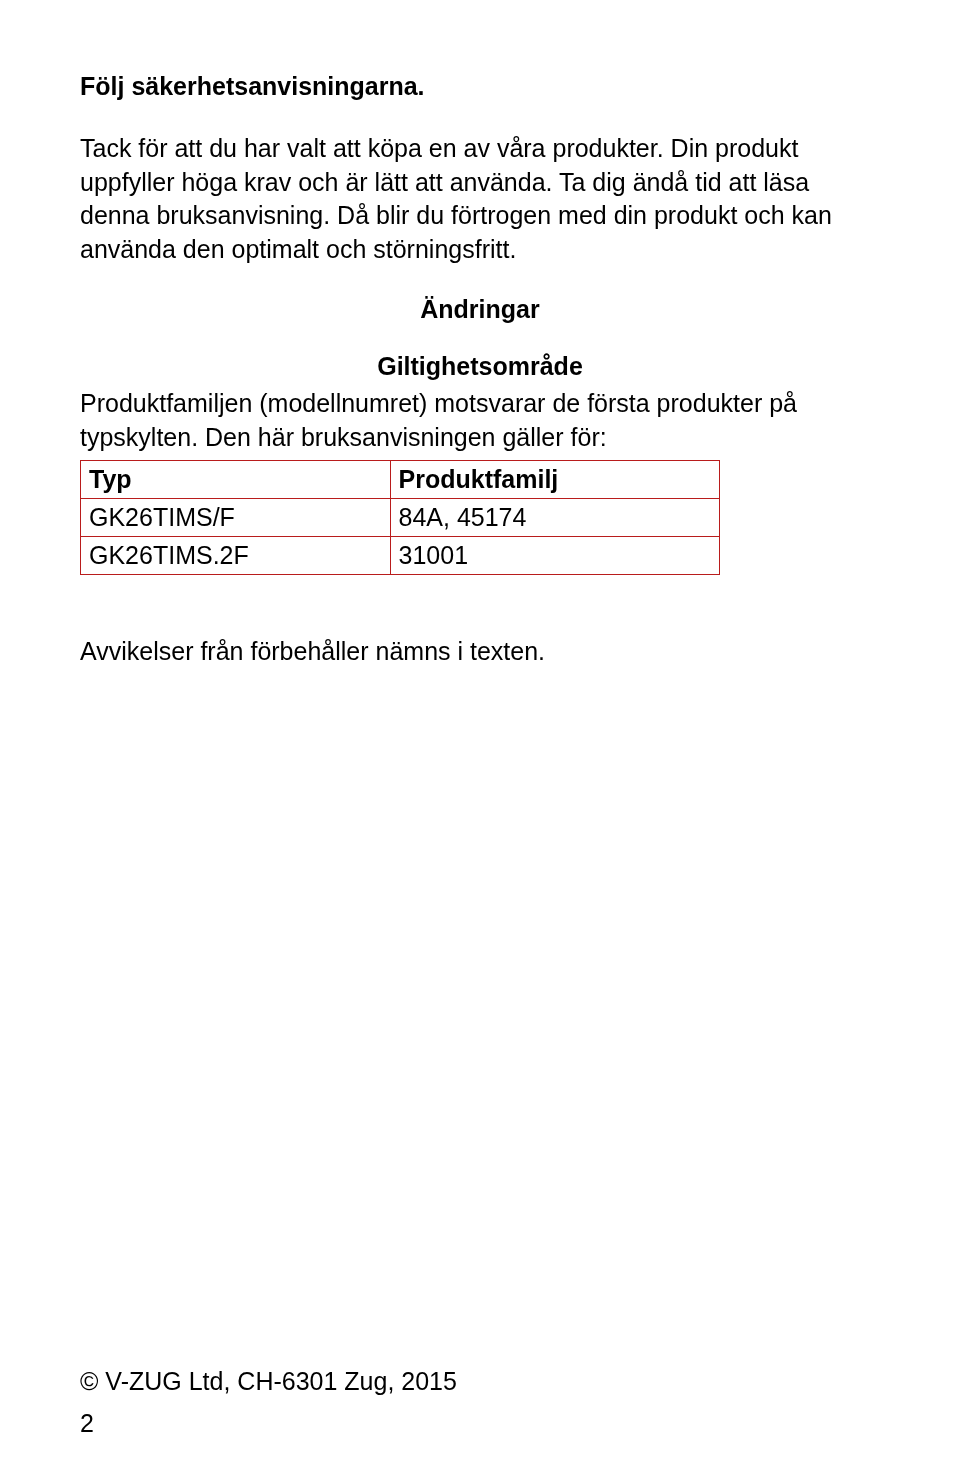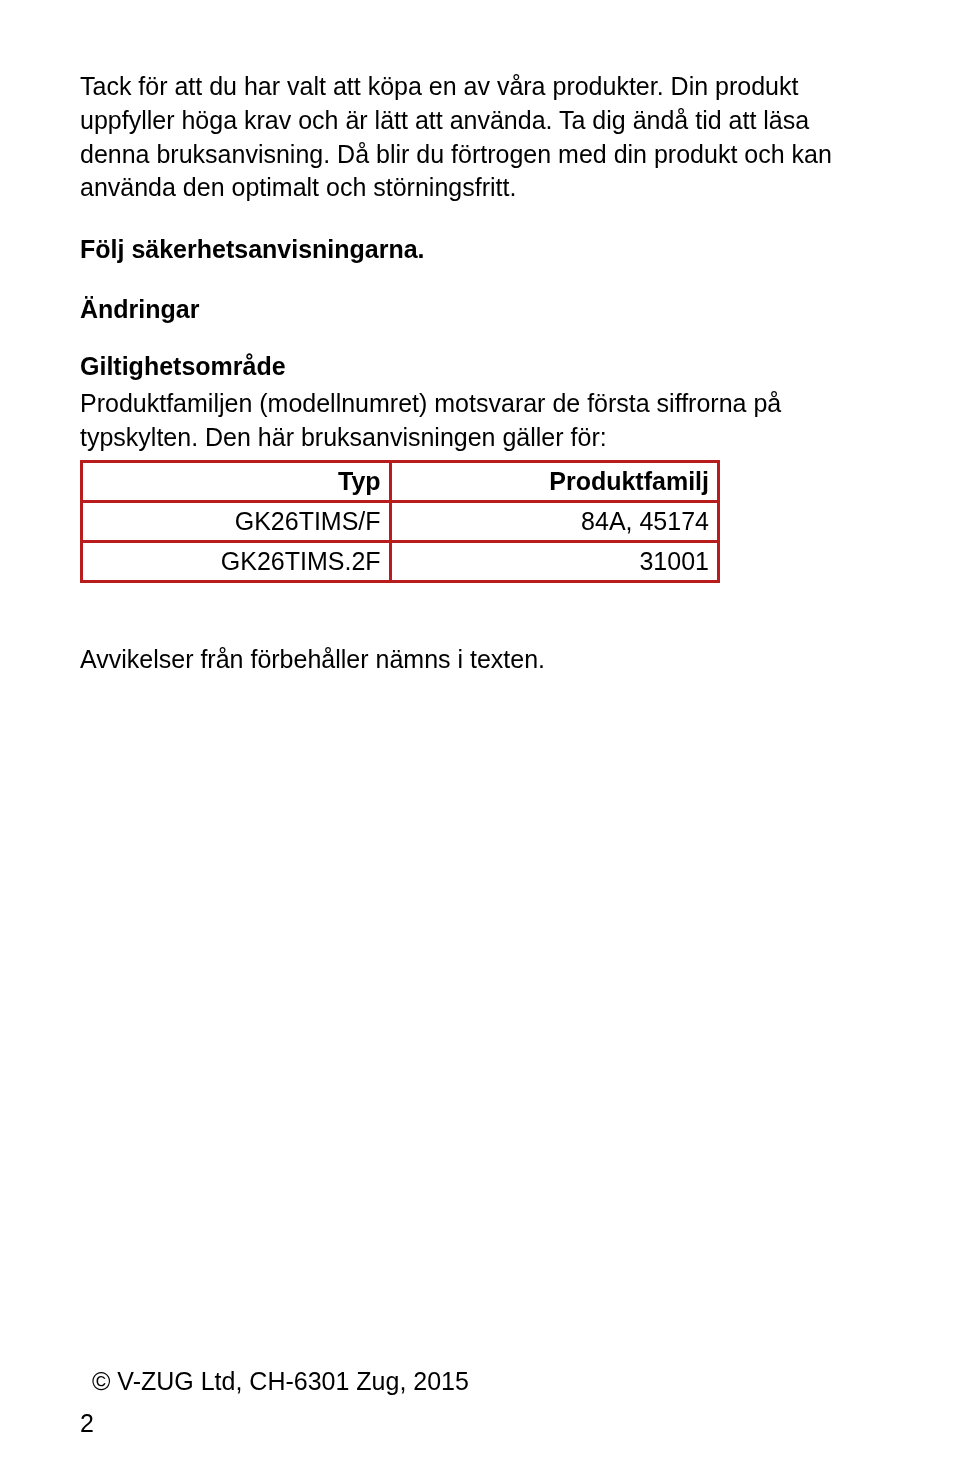--- a/index.html
+++ b/index.html
@@ -24,73 +24,73 @@
     margin: 0 0 28px 0;
     font-weight: 400;
   }
   .bold {
     font-weight: 700;
   }
   .section-heading {
     font-size: 25px;
     font-weight: 700;
     margin: 0 0 6px 0;
+    text-align: center;
   }
   .section-block {
     margin-bottom: 28px;
   }
   table.product-table {
     border-collapse: collapse;
     width: 640px;
     margin-top: 4px;
   }
   table.product-table th,
   table.product-table td {
-    border: 3px solid #b91c1c;
+    border: 1px solid #b91c1c;
     padding: 4px 8px 4px 8px;
     font-size: 25px;
-    text-align: right;
+    text-align: left;
     vertical-align: top;
   }
   table.product-table th {
     font-weight: 700;
   }
   .col-typ { width: 310px; }
   .col-fam { width: 330px; }
   .footer-copyright {
     position: absolute;
     left: 80px;
     bottom: 62px;
     font-size: 25px;
-    margin-left: 12px;
   }
   .page-number {
     position: absolute;
     left: 80px;
     bottom: 20px;
     font-size: 25px;
   }
   .spacer-lg { height: 12px; }
 </style>
 </head>
 <body>
 
 <div class="page">
 
+  <p class="para bold">Följ säkerhetsanvisningarna.</p>
+
   <p class="para">Tack för att du har valt att köpa en av våra produkter. Din produkt uppfyller höga krav och är lätt att använda. Ta dig ändå tid att läsa denna bruksanvisning. Då blir du förtrogen med din produkt och kan använda den optimalt och störningsfritt.</p>
-
-  <p class="para bold">Följ säkerhetsanvisningarna.</p>
 
   <div class="section-block">
     <p class="section-heading">Ändringar</p>
   </div>
 
   <div class="section-block" style="margin-bottom:6px">
     <p class="section-heading">Giltighetsområde</p>
-    <p class="para" style="margin-bottom:6px">Produktfamiljen (modellnumret) motsvarar de första siffrorna på typskylten. Den här bruksanvisningen gäller för:</p>
+    <p class="para" style="margin-bottom:6px">Produktfamiljen (modellnumret) motsvarar de första produkter på typskylten. Den här bruksanvisningen gäller för:</p>
   </div>
 
   <table class="product-table">
     <colgroup>
       <col class="col-typ">
       <col class="col-fam">
     </colgroup>
     <thead>
       <tr>
         <th>Typ</th>

